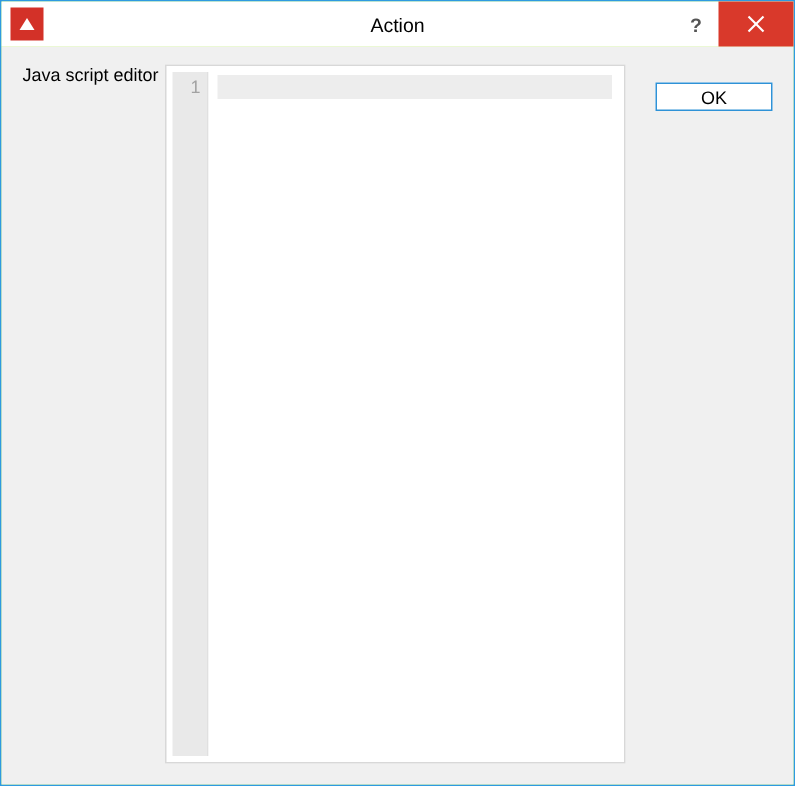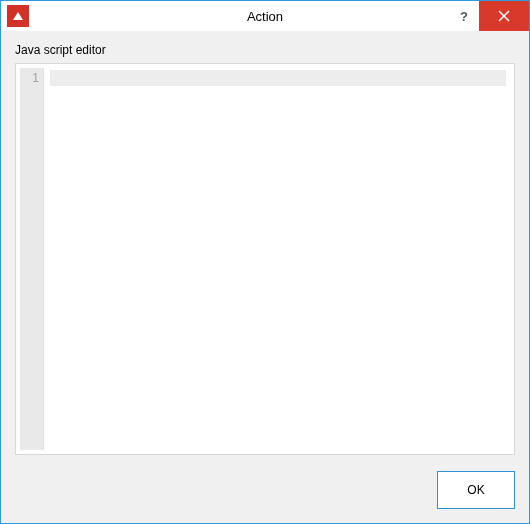--- a/index.html
+++ b/index.html
@@ -48,21 +48,21 @@
   .ctrl-close {
     background: #d9392b;
     color: #ffffff;
     width: 50px;
   }
   .ctrl-close svg { display: block; }
   .client-area {
     flex: 1;
     background: #f0f0f0;
     padding: 12px 14px 14px 14px;
-    display: flex; flex-direction: column;
+    display: flex; 
     gap: 4px;
   }
   .label {
     font-size: 12px;
     color: #000;
     margin-bottom: 2px;
   }
   .editor-border {
     flex: 1;
     border: 1px solid #d8d8d8;
@@ -97,21 +97,21 @@
     background: #ededed;
   }
   .button-row {
     display: flex;
     justify-content: flex-end;
     gap: 8px;
     padding-top: 12px;
   }
   .btn {
     min-width: 78px;
-    height: 38px;
+    height: 19px;
     background: #ffffff;
     border: 1px solid #adadad;
     font-size: 12px;
     display: flex; align-items: center; justify-content: center;
     cursor: default;
     margin-left: 16px;
   }
   .btn.primary {
     border: 1px solid #2e92d7;
     background: #ffffff;

